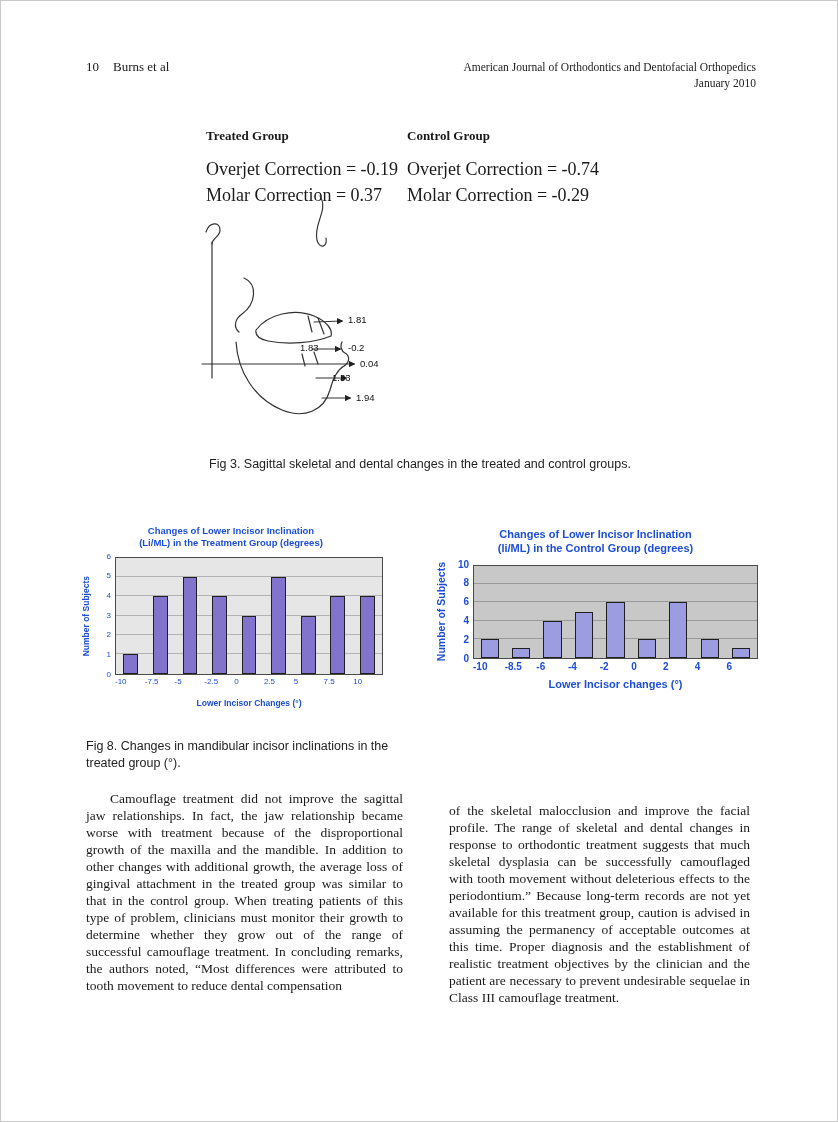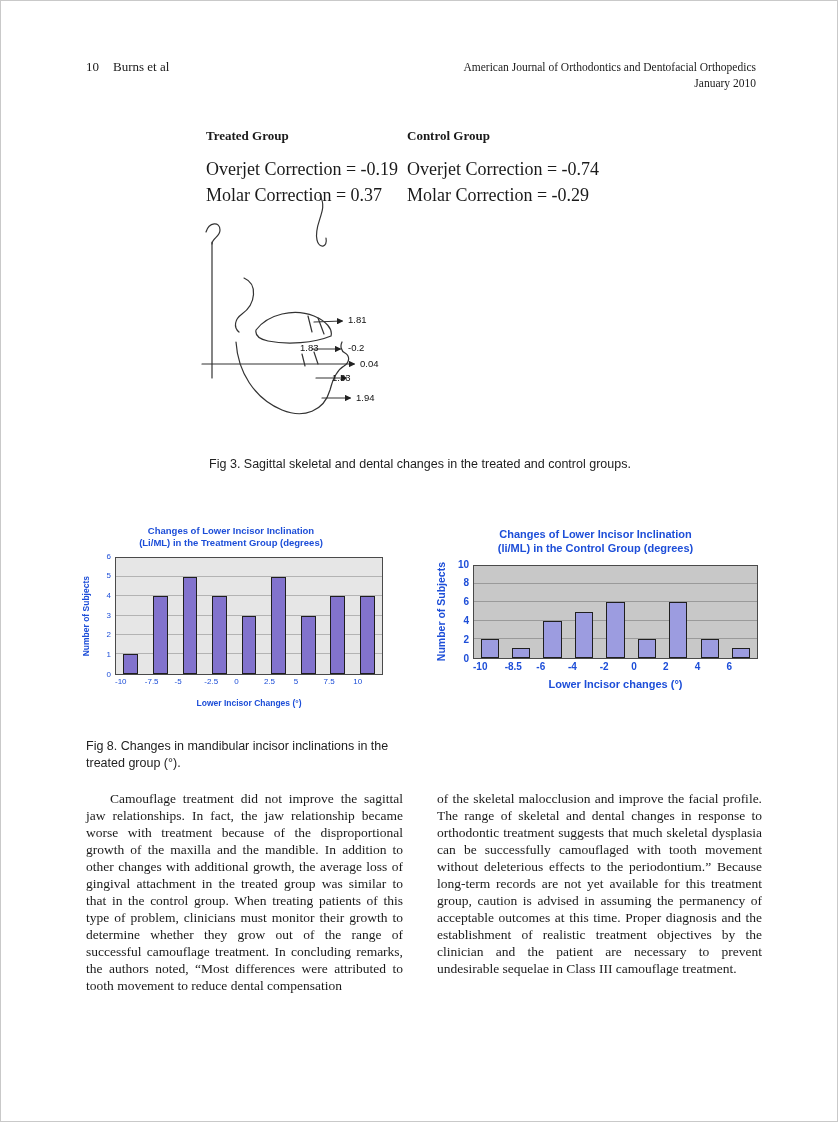--- a/index.html
+++ b/index.html
@@ -65,21 +65,21 @@
 
   .cap{position:absolute;font-family:"Liberation Sans",sans-serif;font-size:12.5px;line-height:1.32;color:#222;}
   #cap8{left:85px;top:737px;width:318px;}
   #cap9{left:434px;top:711px;width:328px;}
 
   
   .col{position:absolute;top:789px;text-align:justify;font-size:13.5px;line-height:17px;}
   #colL{left:85px;width:317px;}
   #colL p{text-indent:24px;margin:0;}
   #colR{left:436px;width:325px;}
-  #colR p{margin:0;}
+  #colR p{margin:12px;}
 </style>
 </head>
 <body>
 
 <svg width="0" height="0" style="position:absolute" aria-hidden="true">
   <defs>
     <marker id="arr" viewBox="0 0 10 10" refX="8" refY="5" markerWidth="5.5" markerHeight="5.5" orient="auto">
       <path d="M0,0 L10,5 L0,10 z" fill="#222"></path>
     </marker>
     <g id="ceph" fill="none" stroke="#333" stroke-width="1.2" stroke-linecap="round">

